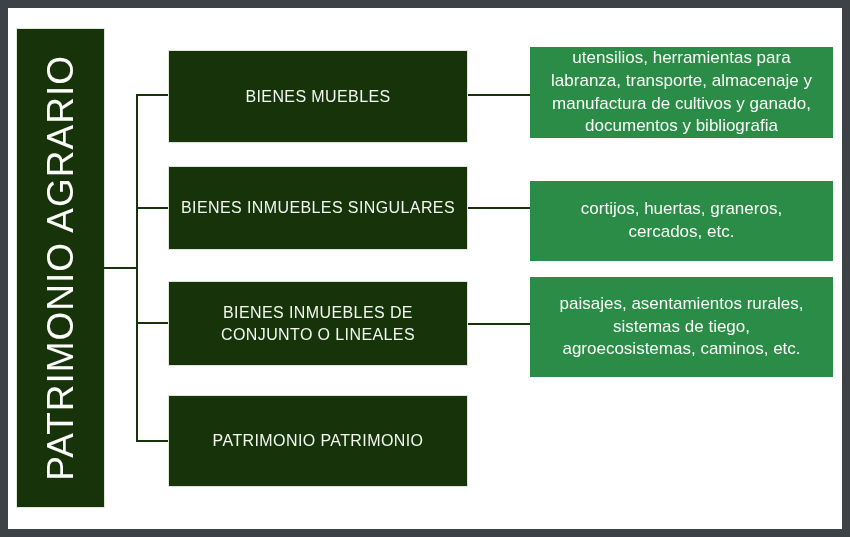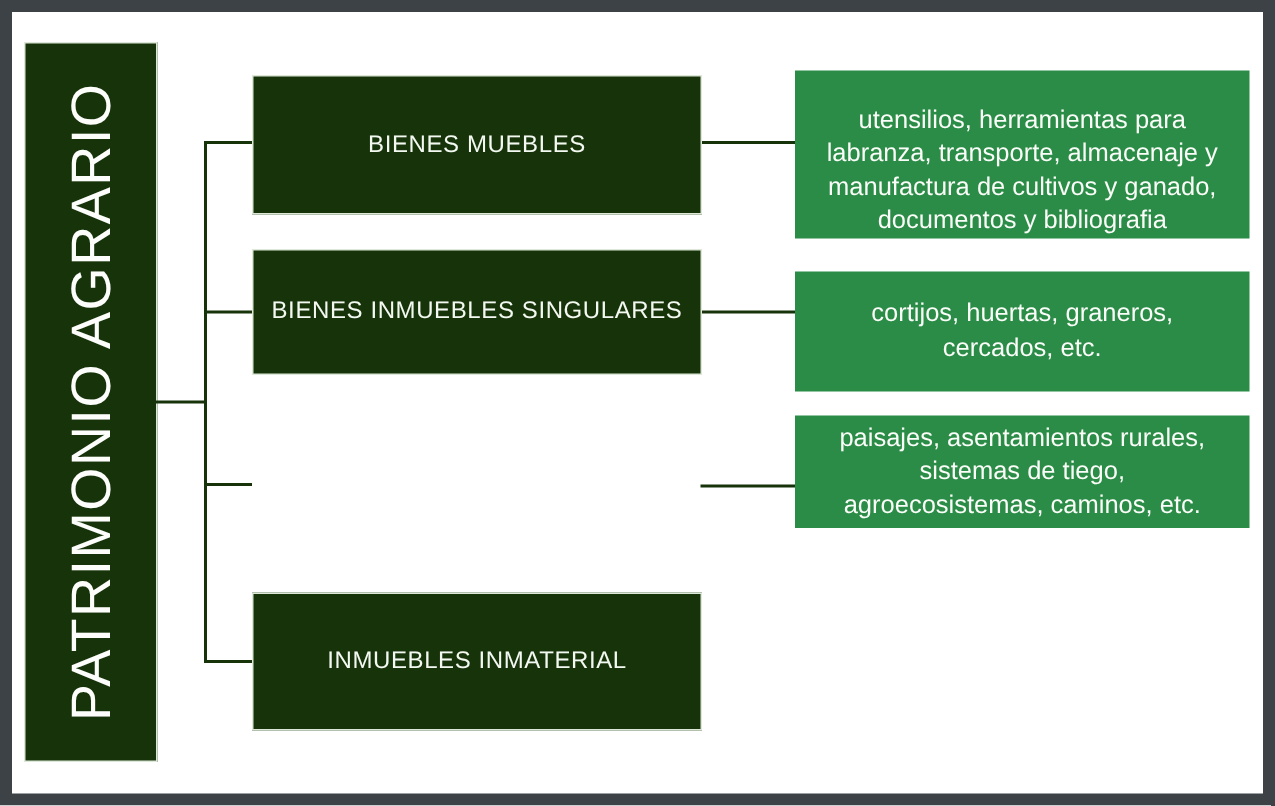--- a/index.html
+++ b/index.html
@@ -74,23 +74,23 @@
     display: flex; align-items: center; justify-content: center;
     text-align: center;
   }
   .desc span {
     color: #fafdf8;
     font-size: 17px;
     line-height: 1.33;
     white-space: pre-line;
     padding: 0 4px;
   }
-  .desc-1 { top: 47px;  height: 112px; align-items: flex-end; }
+  .desc-1 { top: 47px;  height: 91px; }
   .desc-2 { top: 181px; height: 80px; }
-  .desc-3 { top: 277px; height: 75px; }
+  .desc-3 { top: 277px; height: 100px; }
 </style>
 </head>
 <body>
 
 <div class="canvas">
   <div class="paper abs"></div>
 
   <div class="abs root-bar">
     <span class="root-label">PATRIMONIO AGRARIO</span>
   </div>
@@ -104,22 +104,26 @@
   <div class="abs line conn-desc-1"></div>
   <div class="abs line conn-desc-2"></div>
   <div class="abs line conn-desc-3"></div>
 
   <div class="abs cat cat-1">
     <span>BIENES MUEBLES</span>
   </div>
   <div class="abs cat cat-2">
     <span>BIENES INMUEBLES SINGULARES</span>
   </div>
+  <div class="abs cat cat-3">
+    <span>BIENES INMUEBLES DE
+CONJUNTO O LINEALES</span>
+  </div>
   <div class="abs cat cat-4">
-    <span>INMUEBLES INMATERIAL</span>
+    <span>PATRIMONIO PATRIMONIO</span>
   </div>
 
   <div class="abs desc desc-1">
     <span>utensilios, herramientas para
 labranza, transporte, almacenaje y
 manufactura de cultivos y ganado,
 documentos y bibliografia</span>
   </div>
   <div class="abs desc desc-2">
     <span>cortijos, huertas, graneros,

